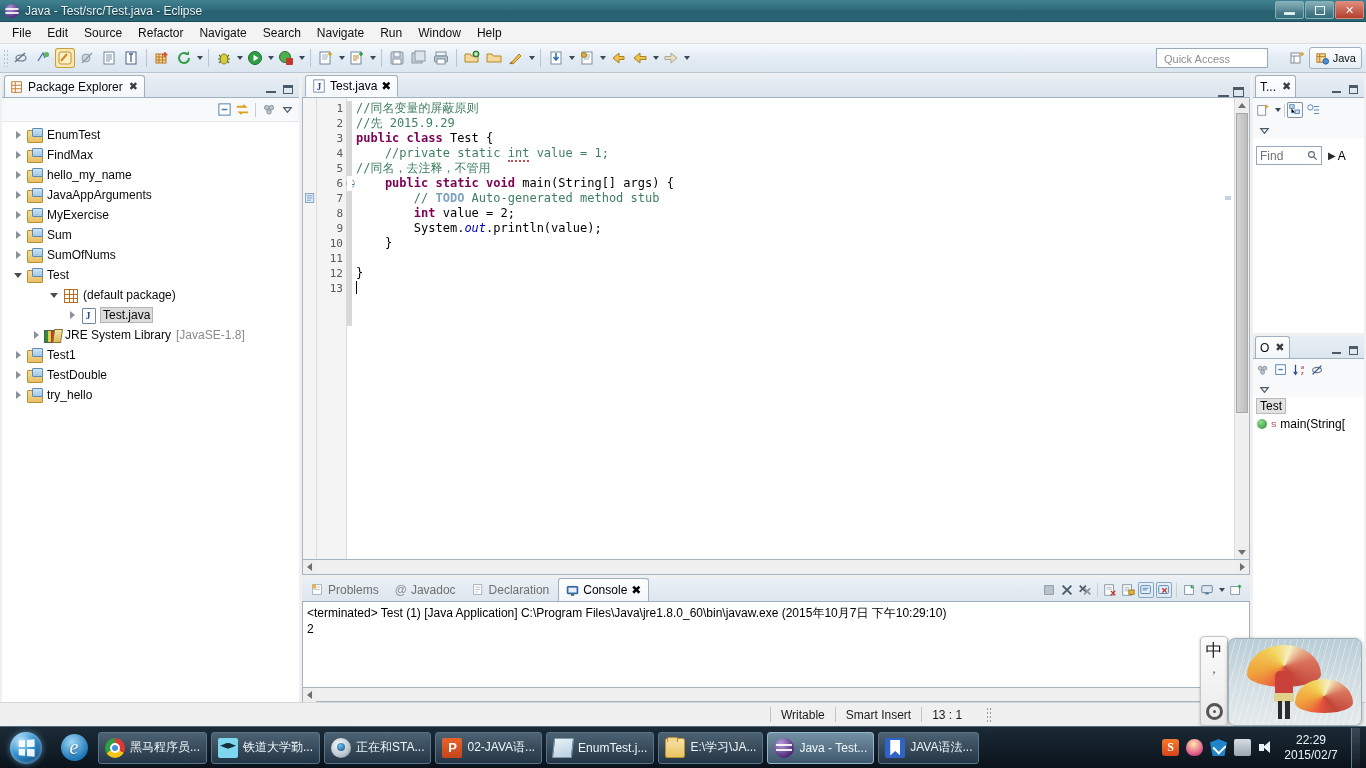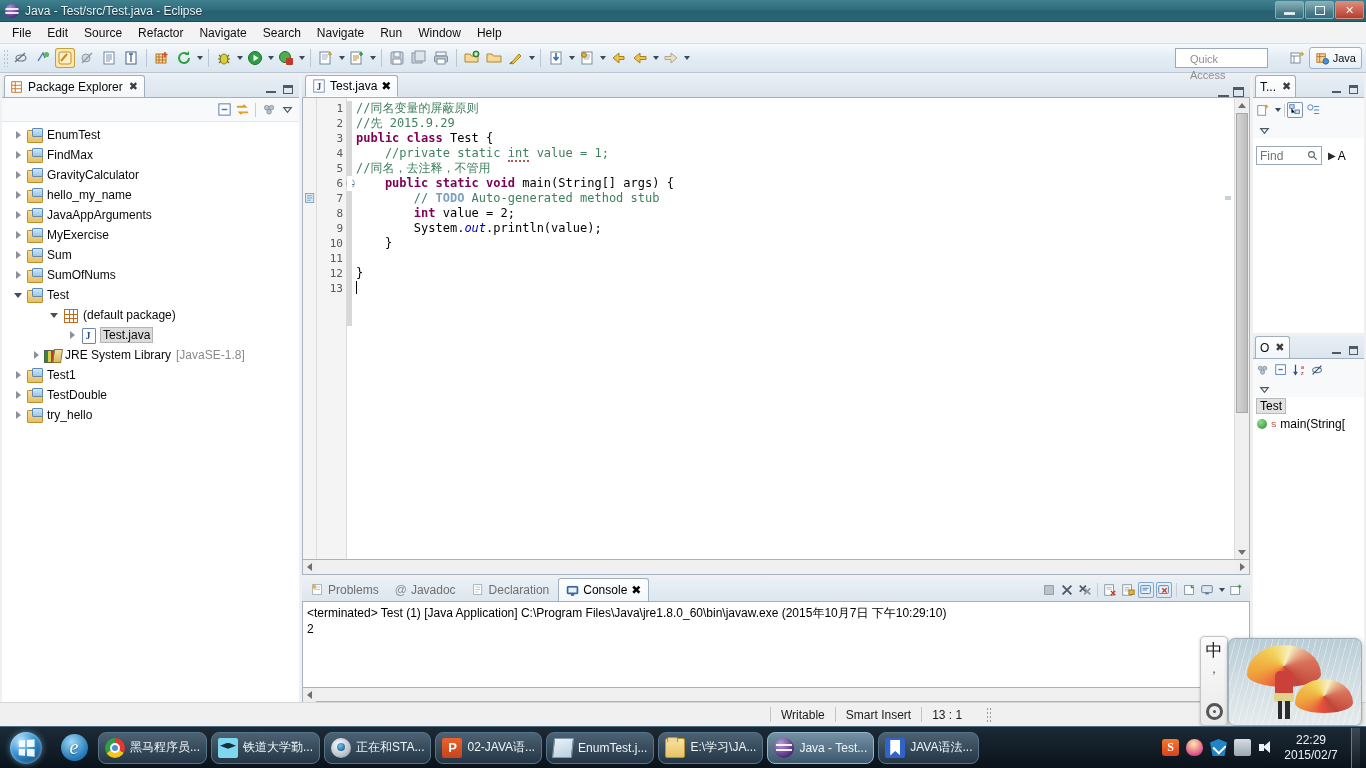--- a/index.html
+++ b/index.html
@@ -78,22 +78,22 @@
   .tbi {
     width:20px;height:20px;margin:0 1px;border-radius:3px;
     display:flex;align-items:center;justify-content:center;
     position:relative;
   }
   .tbi.sel{background:#fde8b3;box-shadow:inset 0 0 0 1px #c6a03d;}
   .arr { width:9px;height:18px;display:flex;align-items:center;justify-content:center;}
   .arr:after{content:"";border-left:3.5px solid transparent;border-right:3.5px solid transparent;border-top:4px solid #3b4a5a;}
   #quickaccess {
     position:absolute; right:98px; top:4px;
-    width:93px;height:20px;background:#fff;border:1px solid #9aa9b8;
-    font-size:11px;color:#8e8e8e;padding:2px 14px;line-height:16px;
+    width:112px;height:20px;background:#fff;border:1px solid #9aa9b8;
+    font-size:11px;color:#8e8e8e;padding:2px 7px;line-height:16px;
   }
   .persp-box { position:absolute;right:4px;top:3px;display:flex;align-items:center;gap:2px;}
   .persp-btn {
     height:22px;display:flex;align-items:center;gap:3px;padding:0 5px;
     border:1px solid #9fb0c0;border-radius:3px;
     background:linear-gradient(180deg,#fdfefe,#e6eef6);
     font-size:11px;color:#0b0b0b;
   }
   .persp-open{width:20px;height:20px;display:flex;align-items:center;justify-content:center;}
   
@@ -341,21 +341,21 @@
       linear-gradient(#fff,#fff) 9px 9px/7px 7px no-repeat;
     opacity:.92;transform:perspective(18px) rotateY(-11deg);}
   .qlaunch{width:44px;height:40px;flex:none;display:flex;align-items:center;justify-content:center;}
   .ie{width:27px;height:27px;border-radius:50%;position:relative;
     background:radial-gradient(circle at 40% 30%,#9fd8f5,#1d78b8 70%);}
   .ie:after{content:"e";position:absolute;inset:0;display:flex;align-items:center;justify-content:center;
     font-family:"Liberation Serif",serif;font-style:italic;font-size:20px;color:#f2fbff;
     text-shadow:0 1px 2px rgba(0,0,0,.5);}
   .tbtn{
     height:32px;min-width:100px;max-width:124px;flex:none;margin:0 2px;
-    border:1px solid #56748a;border-radius:8px;
+    border:1px solid #56748a;border-radius:3px;
     background:linear-gradient(180deg,rgba(118,147,168,.55),rgba(45,66,84,.75));
     display:flex;align-items:center;gap:5px;padding:0 6px;
     color:#eef6fa;font-size:12px;overflow:hidden;white-space:nowrap;
   }
   .tbtn.active{background:linear-gradient(180deg,rgba(152,186,208,.72),rgba(70,100,124,.85));
     border-color:#8fb6cc;}
   .tbicon{width:20px;height:20px;flex:none;border-radius:2px;position:relative;}
   .tbtext{overflow:hidden;text-overflow:clip;}
   
   .ic-chrome{border-radius:50%;background:conic-gradient(from 0deg,#e03a2f 0 33%,#f5c518 33% 66%,#2f9e44 66% 100%);}
@@ -682,25 +682,20 @@
                 <span class="tree-label">EnumTest</span>
               </div>
               <div class="tree-row" style="padding-left: 8px;">
                 <span class="tw closed"></span>
                 <span class="ico proj"></span>
                 <span class="tree-label">FindMax</span>
               </div>
               <div class="tree-row" style="padding-left: 8px;">
                 <span class="tw closed"></span>
                 <span class="ico proj"></span>
-                <span class="tree-label">GravityCalculator</span>
-              </div>
-              <div class="tree-row" style="padding-left: 8px;">
-                <span class="tw closed"></span>
-                <span class="ico proj"></span>
                 <span class="tree-label">hello_my_name</span>
               </div>
               <div class="tree-row" style="padding-left: 8px;">
                 <span class="tw closed"></span>
                 <span class="ico proj"></span>
                 <span class="tree-label">JavaAppArguments</span>
               </div>
               <div class="tree-row" style="padding-left: 8px;">
                 <span class="tw closed"></span>
                 <span class="ico proj"></span>

